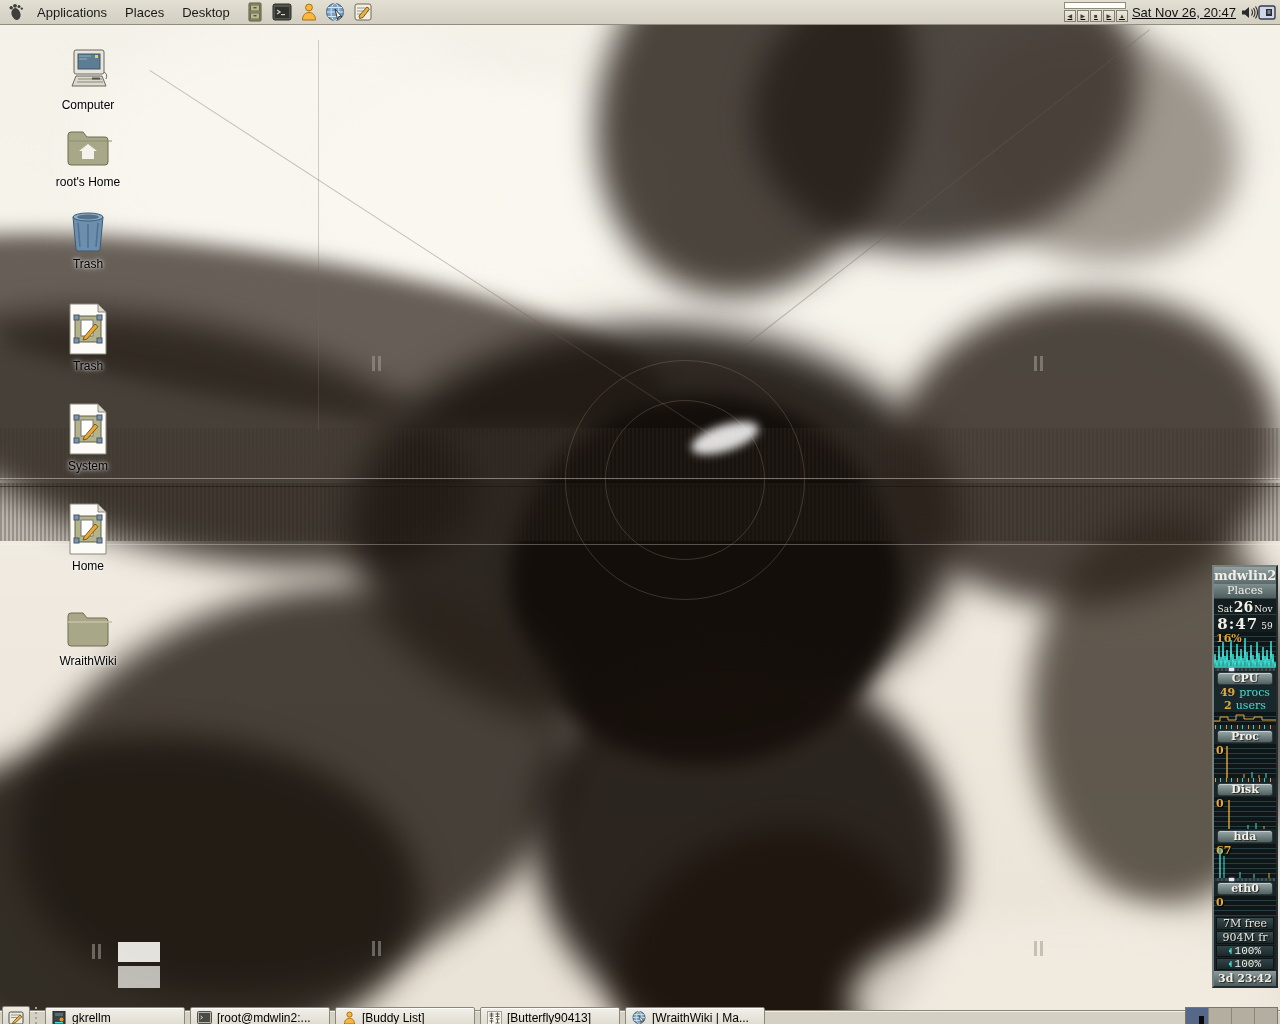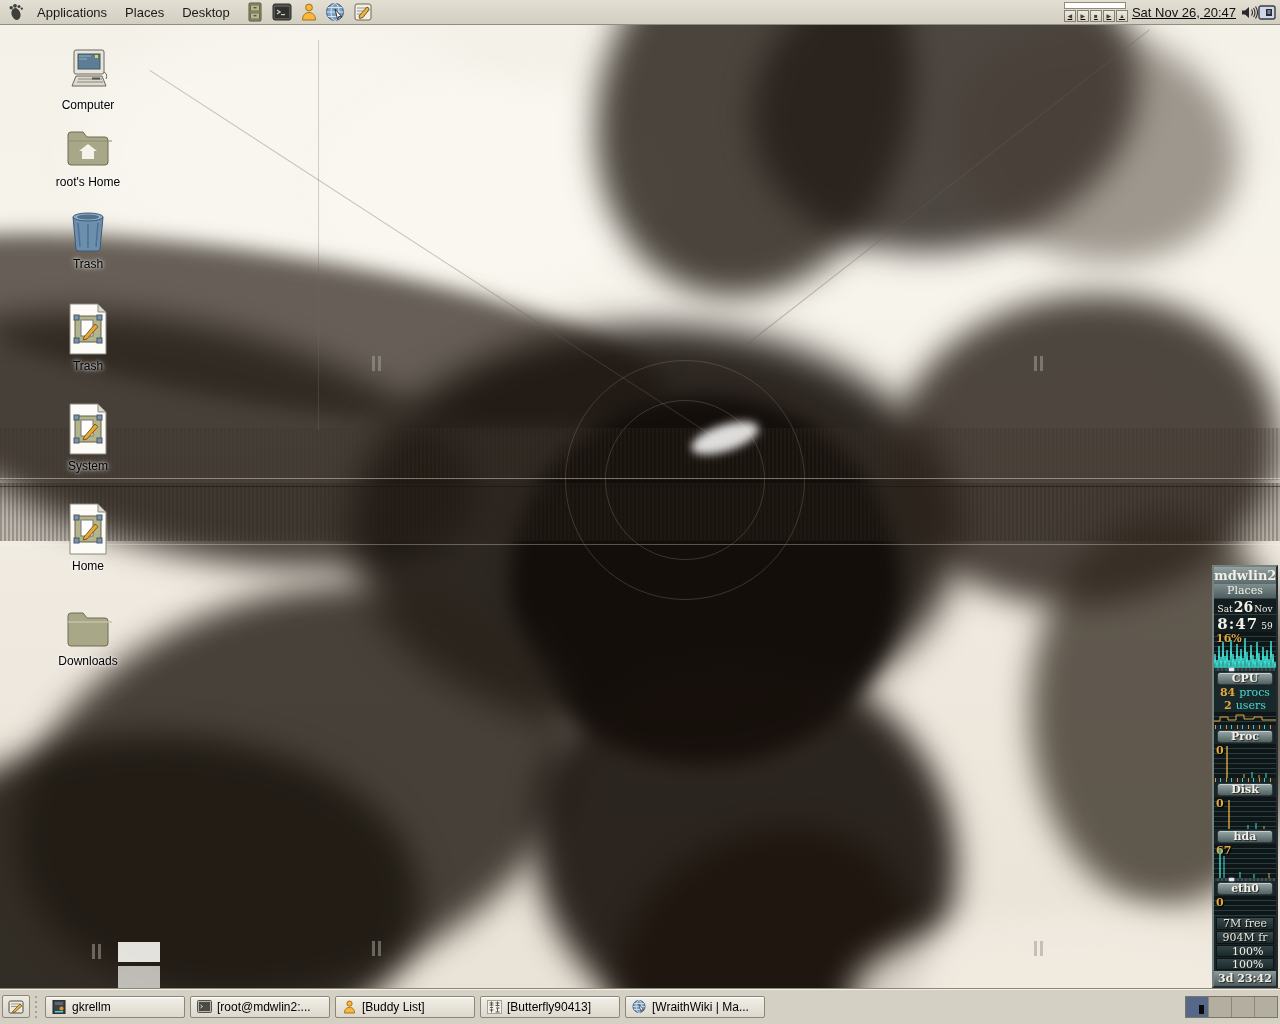--- a/index.html
+++ b/index.html
@@ -84,29 +84,29 @@
   .gk-val { position:absolute; left:2px; top:0; font-size:11px; font-weight:bold; color:#e2a83e; text-shadow:1px 1px 1px #000; }
   .gk-caption { margin:1px 3px; height:13px; line-height:12px; text-align:center; font-size:11px; font-weight:bold;
     background:linear-gradient(180deg,#9aa8aa,#51625f); border:1px solid #2a3a3e; border-radius:3px;
     box-shadow:inset 0 1px 0 rgba(255,255,255,.45); text-shadow:1px 1px 1px #222; }
   .gk-krell { height:3px; margin:0 1px; background:repeating-linear-gradient(90deg,#28383a 0 2px,#3e5052 2px 4px); position:relative; }
   .gk-krell::after { content:""; position:absolute; left:14px; top:0; width:5px; height:3px; background:#e8e4ff; box-shadow:0 0 2px #fff; }
   .gk-stat { display:flex; justify-content:center; gap:4px; font-size:11px; height:13px; line-height:13px; background:#18282a; }
   .gk-stat .num { color:#e2a83e; font-weight:bold; } .gk-stat .word { color:#4fd8d0; }
   .gk-meter { margin:1px 2px; height:13px; line-height:12px; text-align:center; font-size:11px; background:linear-gradient(180deg,#3a4a4c,#1c2a2c);
     border:1px solid #0c1416; color:#e8e6da; text-shadow:1px 1px 1px #000; }
-  .gk-plug { display:flex; align-items:center; gap:3px; margin:1px 2px; height:12px; background:linear-gradient(180deg,#344446,#1a282a); border:1px solid #0c1416; padding:0 12px; }
+  .gk-plug { display:flex; align-items:center; gap:3px; margin:1px 2px; height:12px; background:linear-gradient(180deg,#344446,#1a282a); border:1px solid #0c1416; padding:0 12px;font-family:Liberation Mono, monospace; }
   .plug-glyph { width:10px; height:6px; background:#3fe0d4; clip-path:polygon(0 30%, 55% 30%, 55% 0, 100% 0, 100% 100%, 55% 100%, 55% 70%, 0 70%); }
   .gk-plug .pct { color:#f2f0e6; font-size:11px; line-height:11px; }
   .gk-uptime { margin-top:1px; height:15px; line-height:15px; text-align:center; font-size:11px; font-weight:bold;
     background:linear-gradient(180deg,#8d9b9b,#4c5c5e); text-shadow:1px 1px 1px #222; }
   .gk-ticks { height:4px; margin:0 1px; background:repeating-linear-gradient(90deg, rgba(226,168,62,.9) 0 1px, transparent 1px 5px, rgba(63,224,212,.9) 5px 6px, transparent 6px 11px); }
 
   
-  #taskbar { position:absolute; left:0; bottom:0; width:1280px; height:36px; background:#d4d0c4;
+  #taskbar { position:absolute; left:0; bottom:0; width:1280px; height:14px; background:#d4d0c4;
     border-top:1px solid #8a8678; box-shadow:inset 0 1px 0 #f2efe7; display:flex; align-items:center; padding:0 2px; z-index:60; }
   .show-desktop { width:28px; height:23px; background:linear-gradient(180deg,#eeebe1,#d8d4c8); border:1px solid #8a8678; border-radius:2px;
     display:flex; align-items:center; justify-content:center; margin-right:3px; }
   .tb-handle { width:8px; height:22px; margin-right:4px;
     background:repeating-linear-gradient(180deg,#a6a294 0 2px, transparent 2px 5px);
     background-size:2px 100%; background-position:2px 0; background-repeat:repeat-y; }
   .task-btn { width:140px; height:22px; margin-right:5px; background:linear-gradient(180deg,#f2efe8,#dcd8cc);
     border:1px solid #8a8678; border-radius:2px; box-shadow:inset 0 1px 0 #fff;
     display:flex; align-items:center; gap:5px; padding:0 5px; font-size:12px; color:#000; overflow:hidden; white-space:nowrap; }
   .task-icon { width:16px; height:16px; flex:0 0 16px; display:flex; align-items:center; justify-content:center; }
@@ -323,21 +323,21 @@
     <rect x="31" y="35" width="5" height="5" fill="#7d93a8" stroke="#44596b"></rect>
   </svg>
   <div class="lbl">Home</div>
 </div>
 
 <div class="desk-icon" style="top:608px;">
   <svg width="48" height="42" viewBox="0 0 48 42">
     <path d="M4 8 q0-3 3-3 h12 l4 5 h18 q3 0 3 3 v22 q0 3 -3 3 h-34 q-3 0 -3-3 z" fill="#a8a888" stroke="#6e6c52"></path>
     <path d="M4 14 h44" stroke="#c4c2a8" stroke-width="1.4"></path>
   </svg>
-  <div class="lbl">Downloads</div>
+  <div class="lbl">WraithWiki</div>
 </div>
 
 <div id="gkrellm">
   <div class="gk-host">mdwlin2</div>
   <div class="gk-os">Places</div>
   <div class="gk-dark gk-date">
     <span class="sm">Sat</span>
     <span class="bg">26</span>
     <span class="sm">Nov</span>
   </div>
@@ -349,21 +349,21 @@
   <div class="gk-chart" style="height:36px;">
     <div class="gk-val" style="color:#e2a83e;">16%</div>
     <svg width="62" height="36" viewBox="0 0 62 36" preserveAspectRatio="none" style="position:absolute; left:0; bottom:0;">
       <polyline fill="none" stroke="#3fe0d4" stroke-width="1" points="0,36 1,22 2,36 3,28 4,36 5,14 6,36 7,25 8,36 9,10 10,36 11,24 12,36 13,18 14,36 15,28 16,36 17,8 18,36 19,22 20,36 21,27 22,36 23,12 24,36 25,24 26,36 27,17 28,36 29,26 30,36 31,6 32,36 33,20 34,36 35,28 36,36 37,13 38,36 39,23 40,36 41,27 42,36 43,10 44,36 45,21 46,36 47,28 48,36 49,15 50,36 51,24 52,36 53,18 54,36 55,27 56,36 57,9 58,36 59,22 60,36 61,30 62,36"></polyline>
     </svg>
   </div>
   <div class="gk-krell"></div>
   <div class="gk-caption">CPU</div>
 
   <div class="gk-stat">
-    <span class="num">84</span>
+    <span class="num">49</span>
     <span class="word">procs</span>
   </div>
   <div class="gk-stat">
     <span class="num">2</span>
     <span class="word">users</span>
   </div>
 
   <div class="gk-chart" style="height:13px;">
     <svg width="62" height="13" viewBox="0 0 62 13" preserveAspectRatio="none" style="position:absolute; left:0; top:0;">
       <polyline fill="none" stroke="#e2a83e" stroke-width="1" points="0,9 6,9 6,5 14,5 14,8 22,8 22,3 30,3 30,7 40,7 40,5 48,5 48,8 62,8"></polyline>

